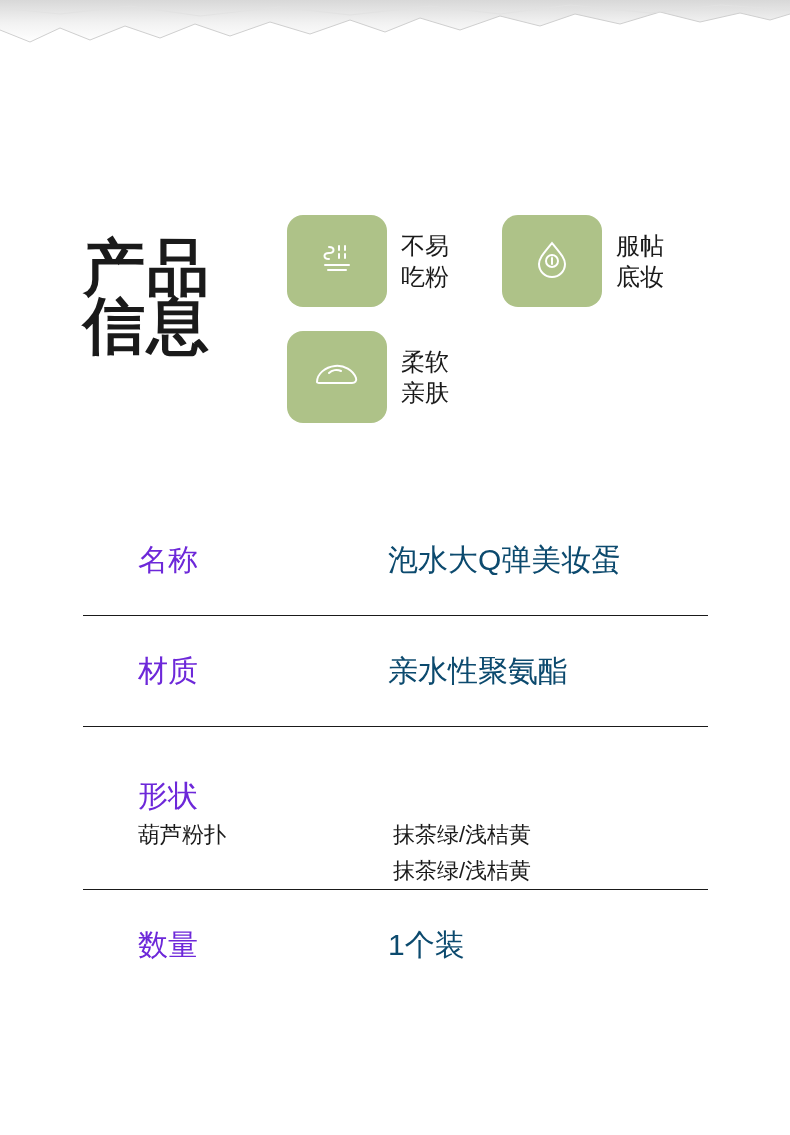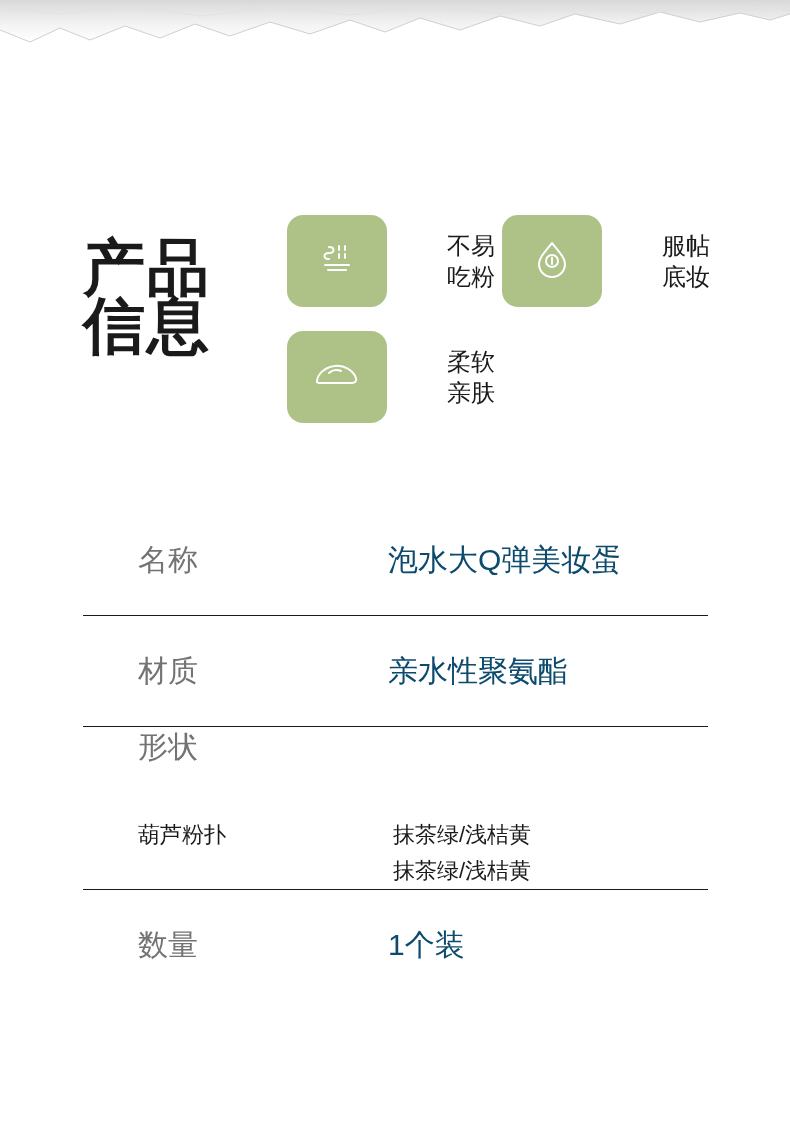--- a/index.html
+++ b/index.html
@@ -66,21 +66,20 @@
   .adv-row {
     display: flex;
     align-items: flex-start;
   }
   .adv-row + .adv-row {
     margin-top: 24px;
   }
   .adv-item {
     display: flex;
     align-items: center;
-    gap: 46px;
   }
   .adv-item.first { width: 215px; }
   .adv-tile {
     width: 100px;
     height: 92px;
     background: #aec288;
     border-radius: 16px;
     flex: none;
     display: flex;
     align-items: center;
@@ -106,31 +105,31 @@
     align-items: center;
     height: 110px;
     border-bottom: 1.5px solid #1a1a1a;
   }
   .spec-row.no-border { border-bottom: none; }
   .spec-key {
     width: 250px;
     padding-left: 55px;
     box-sizing: border-box;
     font-size: 30px;
-    color: #737373;
+    color: #6d28d9;
   }
   .spec-val {
     font-size: 30px;
     color: #0c4a6e;
     padding-left: 55px;
     box-sizing: border-box;
   }
   .spec-row-head {
     display: flex;
-    align-items: flex-start;
+    align-items: flex-end;
     height: 90px;
   }
   .spec-sub {
     display: flex;
     border-bottom: 1.5px solid #1a1a1a;
   }
   .spec-sub-col {
     width: 250px;
     padding-left: 55px;
     box-sizing: border-box;

